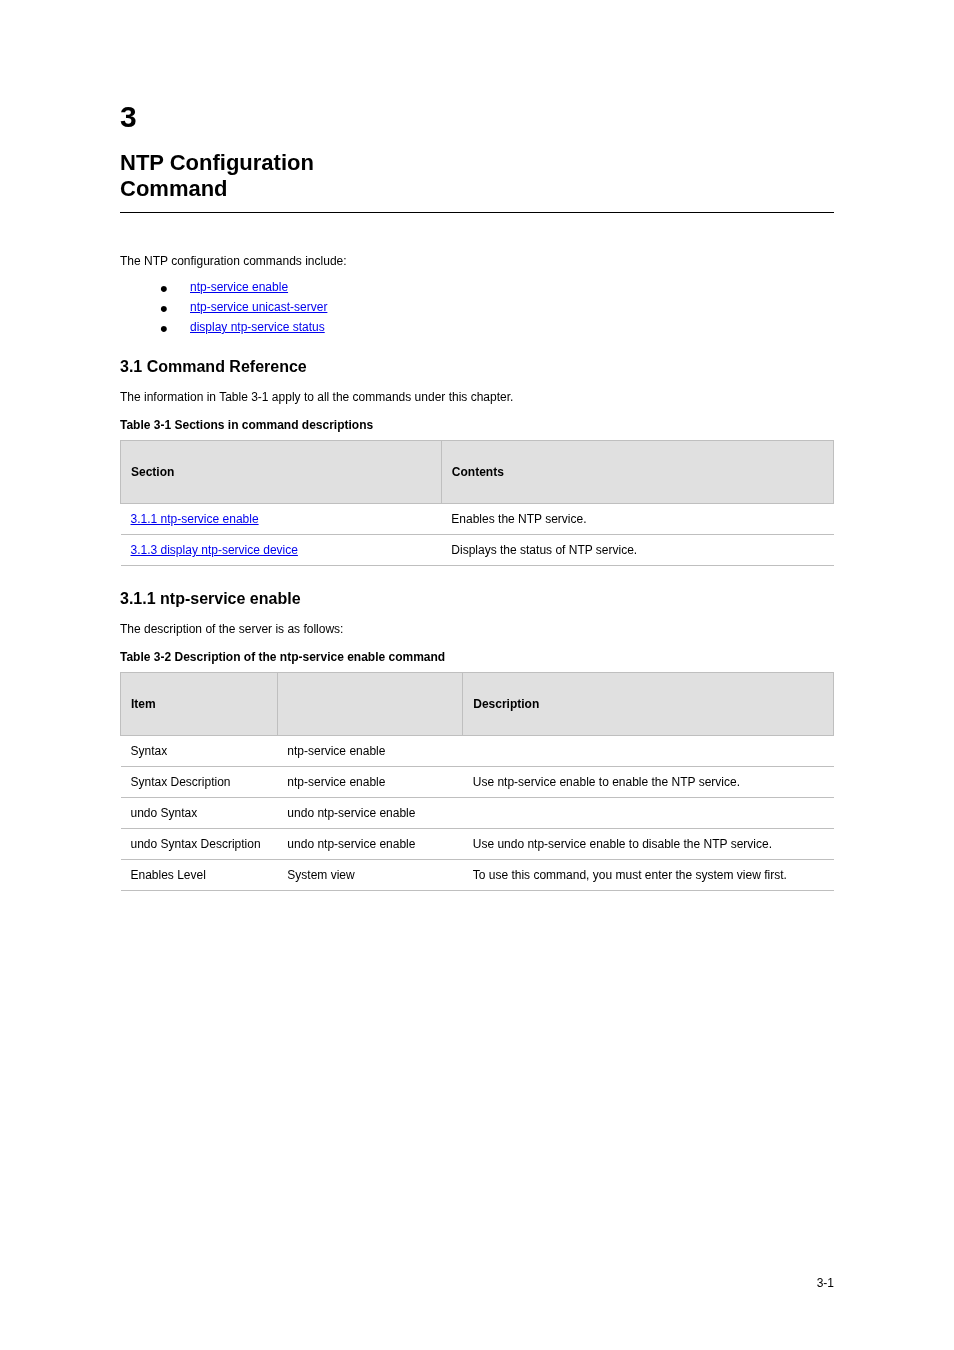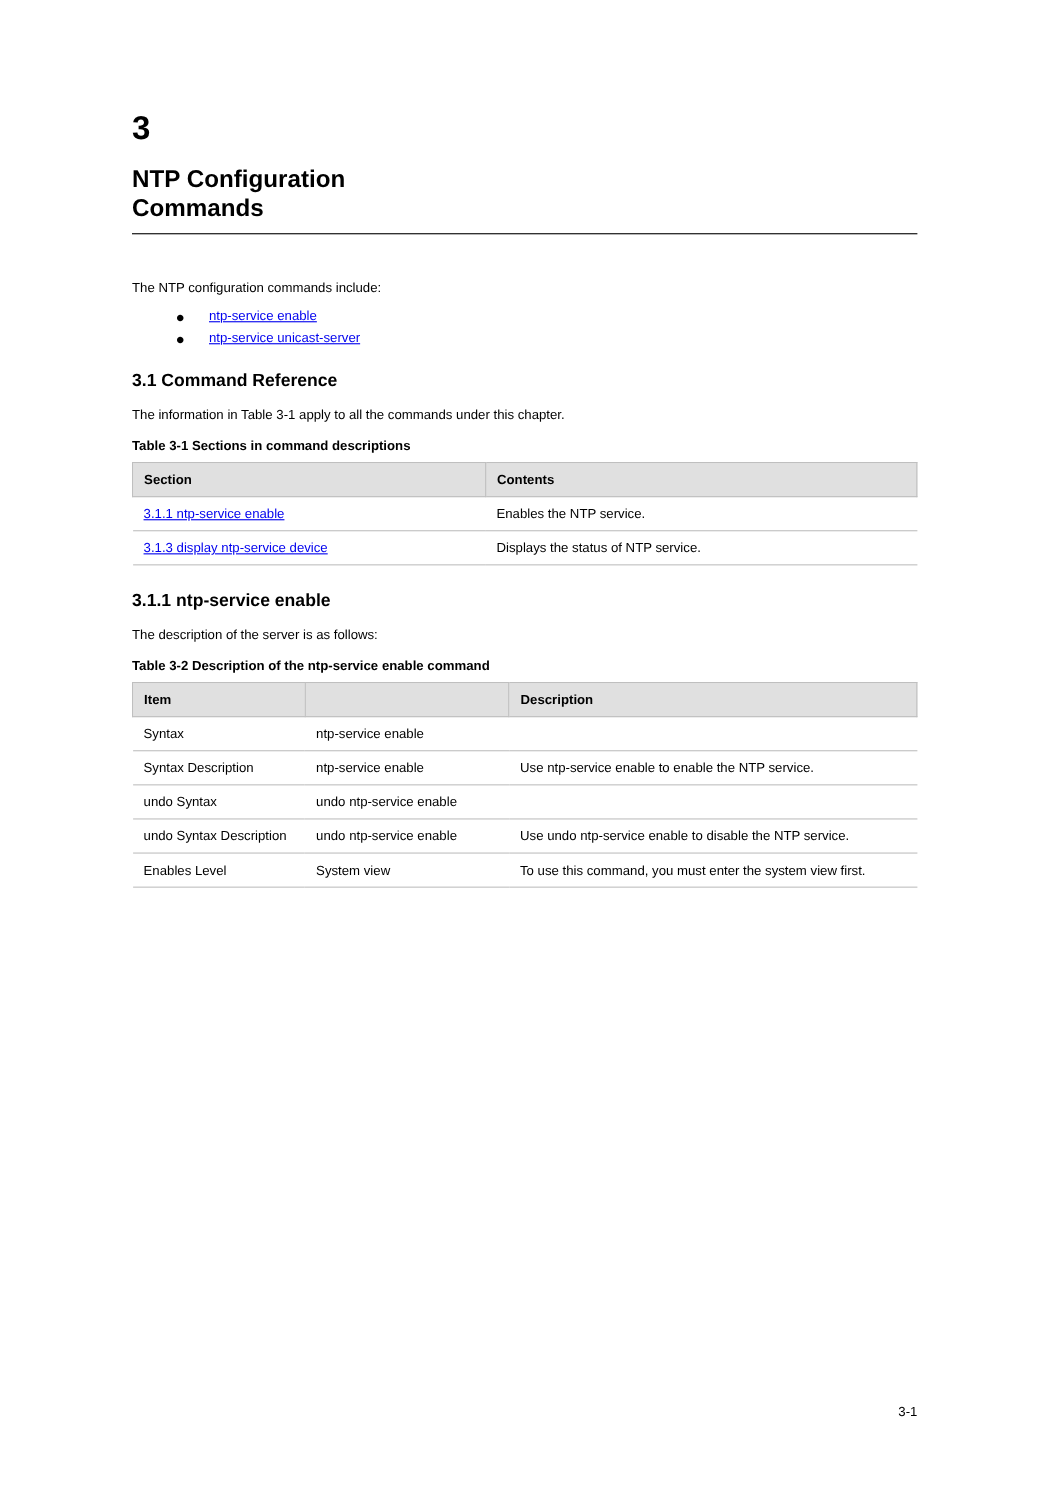--- a/index.html
+++ b/index.html
@@ -79,21 +79,21 @@
     table {
       width: 100%;
       border-collapse: collapse;
       font-size: 12px;
       margin-bottom: 18px;
     }
     thead th {
       background: #e0e0e0;
       text-align: left;
       font-weight: bold;
-      padding: 8px 10px;
+      padding: 24px 10px;
       border: 1px solid #bfbfbf;
     }
     tbody td {
       padding: 8px 10px;
       border: 1px solid #bfbfbf;
       border-left: none;
       border-right: none;
       vertical-align: top;
     }
     tbody tr td:first-child {
@@ -123,28 +123,29 @@
       display: flex;
       justify-content: flex-end;
       font-size: 12px;
     }
   </style>
 </head>
 <body>
 
 <div class="chapter-num">3</div>
 <div class="chapter-title">NTP Configuration</div>
-<div class="chapter-subtitle">Commands</div>
+<div class="chapter-subtitle">Command</div>
 <hr class="hr-top">
 
 <div class="intro-text">The NTP configuration commands include:</div>
 
 <ul class="bullet-list">
   <li><a href="#">ntp-service enable</a></li>
   <li><a href="#">ntp-service unicast-server</a></li>
+  <li><a href="#">display ntp-service status</a></li>
 </ul>
 
 <div class="section-heading">3.1  Command Reference</div>
 <div class="section-desc">The information in Table 3-1 apply to all the commands under this chapter.</div>
 <div class="table-caption">Table 3-1 Sections in command descriptions</div>
 
 <table class="t1">
   <thead>
     <tr>
       <th>Section</th>

